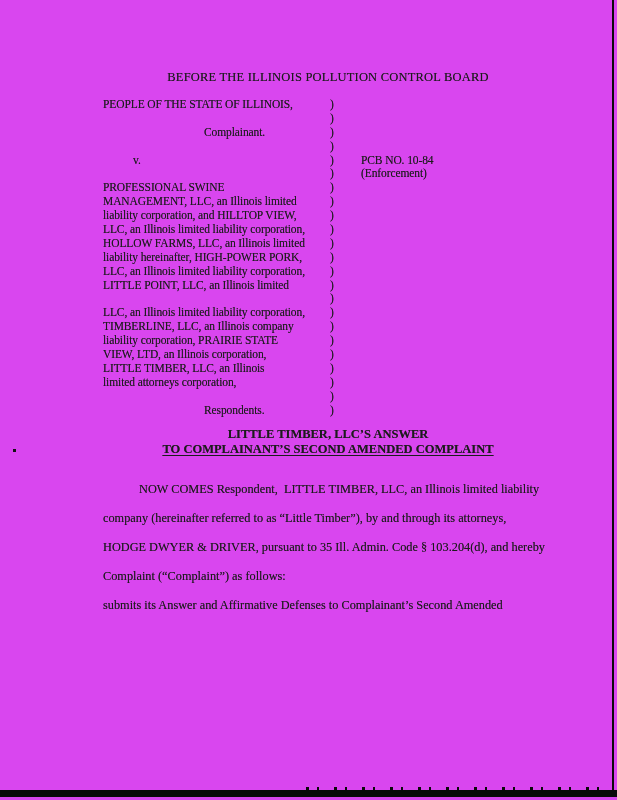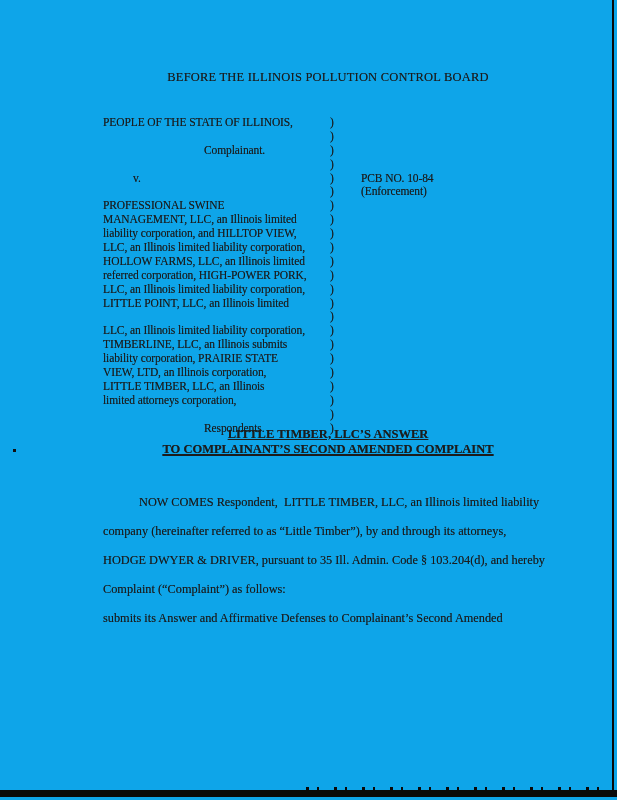--- a/index.html
+++ b/index.html
@@ -6,21 +6,21 @@
   body {
     width: 617px; height: 800px;
     background: #ffffff;
     font-family: "Liberation Serif", "DejaVu Serif", serif;
     color: #1c1c1c;
     overflow: hidden;
   }
   .page {
     position: relative;
     width: 617px; height: 800px;
-    background: #0ea5e9;
+    background: #d946ef;
   }
   
   .scan-edge-right {
     position: absolute; left: 612px; top: 0;
     width: 2px; height: 791px; background: #0a0a0a;
   }
   .scan-bar-bottom {
     position: absolute; left: 0; top: 790px;
     width: 617px; height: 7px; background: #0a0a0a;
   }
@@ -35,51 +35,51 @@
     width: 3px; height: 3px; background: #111;
   }
   
   .doc-title {
     position: absolute; left: 83px; top: 70px; width: 490px;
     text-align: center; font-size: 12.5px; letter-spacing: 0.2px;
     white-space: nowrap;
   }
   
   .caption {
-    position: absolute; left: 103px; top: 116px; width: 300px;
+    position: absolute; left: 103px; top: 98px; width: 300px;
     font-size: 11.5px; letter-spacing: -0.1px; font-family: Liberation Serif, serif;
   }
   .cap-row {
     position: relative; height: 13.9px; line-height: 13.9px;
     white-space: nowrap;
   }
   .cap-text { display: inline-block; white-space: pre; }
   .cap-text.ind-party { margin-left: 101px; }
   .cap-text.ind-v { margin-left: 30px; }
   .cap-paren { position: absolute; left: 227px; top: 0; }
   .cap-right { position: absolute; left: 258px; top: 0; white-space: pre; text-align: right; }
   
   .answer-heading {
     position: absolute; left: 83px; top: 427px; width: 490px;
     text-align: center; font-weight: bold; font-size: 12.5px;
-    line-height: 14.5px; white-space: nowrap; text-decoration: underline;
+    line-height: 14.5px; white-space: nowrap;
   }
   .answer-heading .underlined {
     text-decoration: underline;
     text-underline-offset: 2px;
   }
   
   .body-text {
     position: absolute; left: 103px; top: 475px; width: 470px;
     font-size: 12.3px;
   }
   .body-line {
     height: 29px; line-height: 29px; white-space: pre;
   }
-  .body-line.ind-first { padding-left: 36px; margin-top: 13px; }
+  .body-line.ind-first { padding-left: 36px; }
   
   .doc-title, .caption, .answer-heading, .body-text {
     text-shadow: 0 0 0.5px rgba(20,20,20,0.55);
   }
 </style>
 </head>
 <body>
 
 <div class="page">
 
@@ -127,40 +127,40 @@
     </div>
     <div class="cap-row">
       <span class="cap-text">LLC, an Illinois limited liability corporation,</span>
       <span class="cap-paren">)</span>
     </div>
     <div class="cap-row">
       <span class="cap-text">HOLLOW FARMS, LLC, an Illinois limited</span>
       <span class="cap-paren">)</span>
     </div>
     <div class="cap-row">
-      <span class="cap-text">referred corporation, HIGH-POWER PORK,</span>
+      <span class="cap-text">liability hereinafter, HIGH-POWER PORK,</span>
       <span class="cap-paren">)</span>
     </div>
     <div class="cap-row">
       <span class="cap-text">LLC, an Illinois limited liability corporation,</span>
       <span class="cap-paren">)</span>
     </div>
     <div class="cap-row">
       <span class="cap-text">LITTLE POINT, LLC, an Illinois limited</span>
       <span class="cap-paren">)</span>
     </div>
     <div class="cap-row">
       <span class="cap-paren">)</span>
     </div>
     <div class="cap-row">
       <span class="cap-text">LLC, an Illinois limited liability corporation,</span>
       <span class="cap-paren">)</span>
     </div>
     <div class="cap-row">
-      <span class="cap-text">TIMBERLINE, LLC, an Illinois submits</span>
+      <span class="cap-text">TIMBERLINE, LLC, an Illinois company</span>
       <span class="cap-paren">)</span>
     </div>
     <div class="cap-row">
       <span class="cap-text">liability corporation, PRAIRIE STATE</span>
       <span class="cap-paren">)</span>
     </div>
     <div class="cap-row">
       <span class="cap-text">VIEW, LTD, an Illinois corporation,</span>
       <span class="cap-paren">)</span>
     </div>

